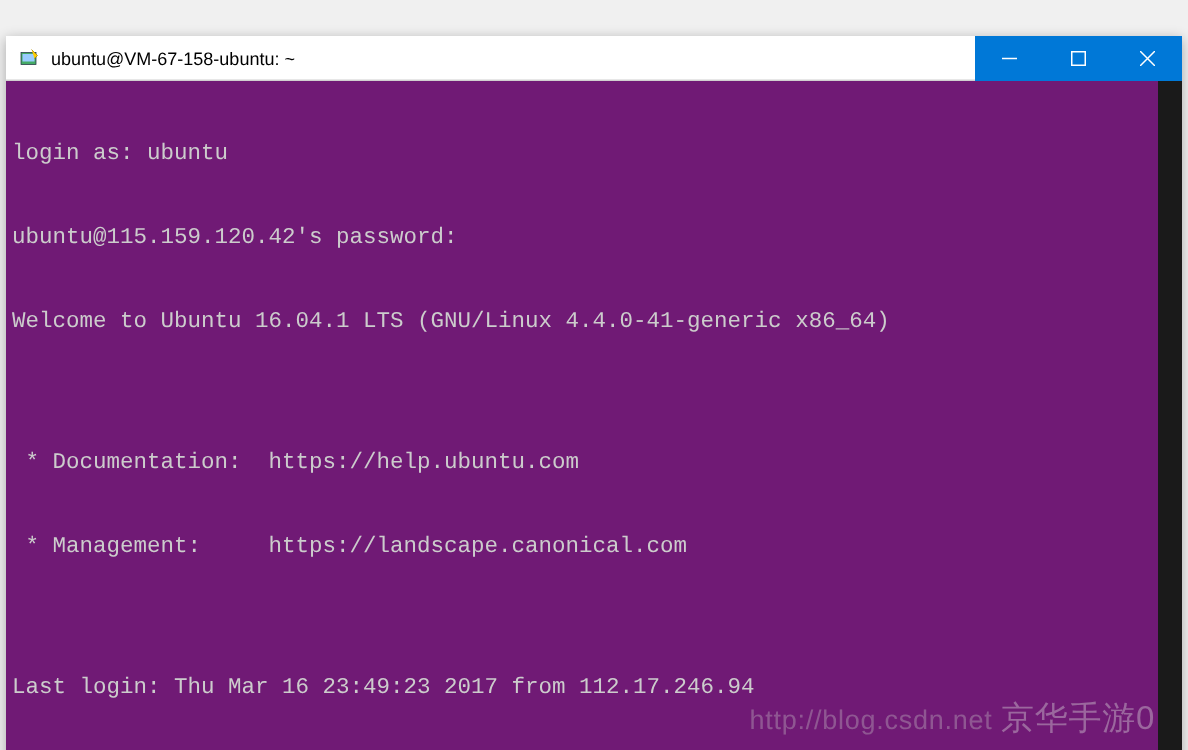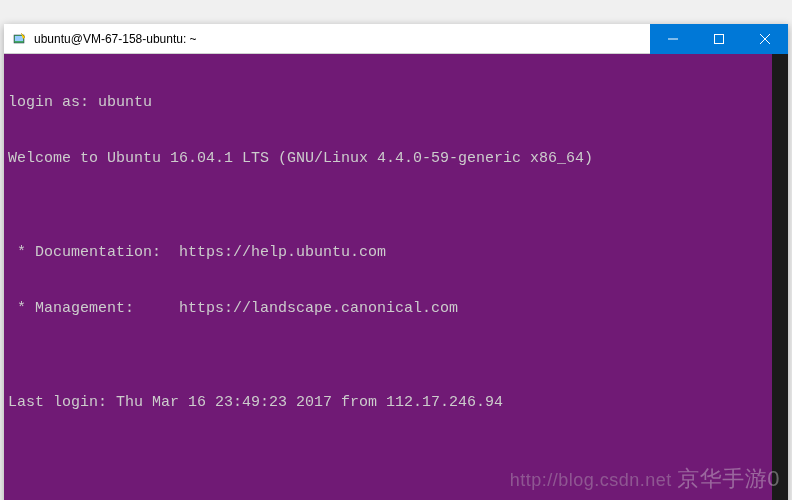--- a/index.html
+++ b/index.html
@@ -70,21 +70,21 @@
       font-size: 15px;
       line-height: 1.25;
       white-space: pre;
       overflow: hidden;
       position: relative;
     }
     .term-line { white-space: pre; }
     .watermark {
       position: absolute;
       bottom: 6px;
-      right: 12px;
+      right: 22px;
       color: rgba(200,200,200,0.35);
       font-family: Arial, sans-serif;
       font-size: 18px;
       letter-spacing: 0.5px;
       pointer-events: none;
       text-align: right;
     }
     .watermark .cn {
       font-size: 22px;
       color: rgba(220,220,220,0.4);
@@ -126,21 +126,22 @@
       <div class="window-btn close">
         <svg width="10" height="10" viewBox="0 0 10 10">
             <path d="M0 0 L10 10 M10 0 L0 10" stroke-width="1"></path>
           </svg>
       </div>
     </div>
   </div>
 
   <div class="terminal">
     <div class="term-line">login as: ubuntu</div>
-    <div class="term-line">Welcome to Ubuntu 16.04.1 LTS (GNU/Linux 4.4.0-59-generic x86_64)</div>
+    <div class="term-line">ubuntu@115.159.120.42's password:</div>
+    <div class="term-line">Welcome to Ubuntu 16.04.1 LTS (GNU/Linux 4.4.0-41-generic x86_64)</div>
     <div class="term-line"></div>
     <div class="term-line"> * Documentation:  https://help.ubuntu.com</div>
     <div class="term-line"> * Management:     https://landscape.canonical.com</div>
     <div class="term-line"></div>
     <div class="term-line">Last login: Thu Mar 16 23:49:23 2017 from 112.17.246.94</div>
     
     
 
     <div class="scrollbar"></div>
   </div>

